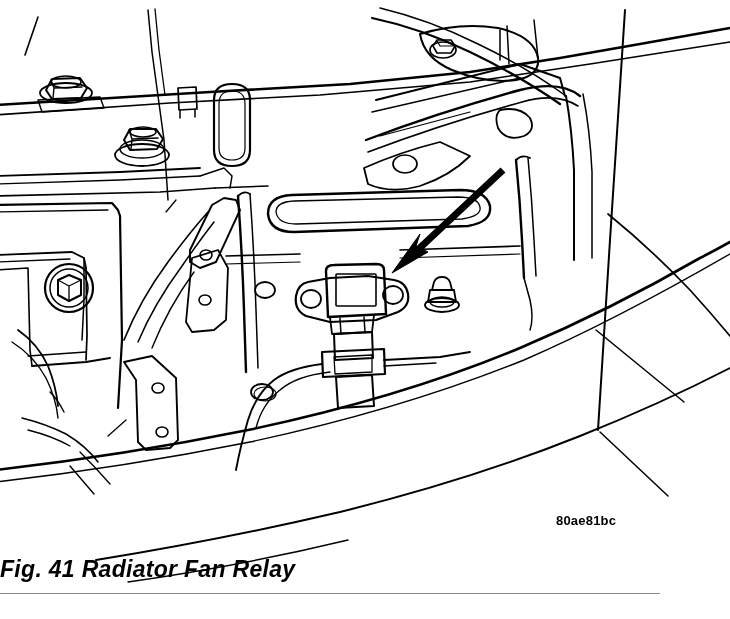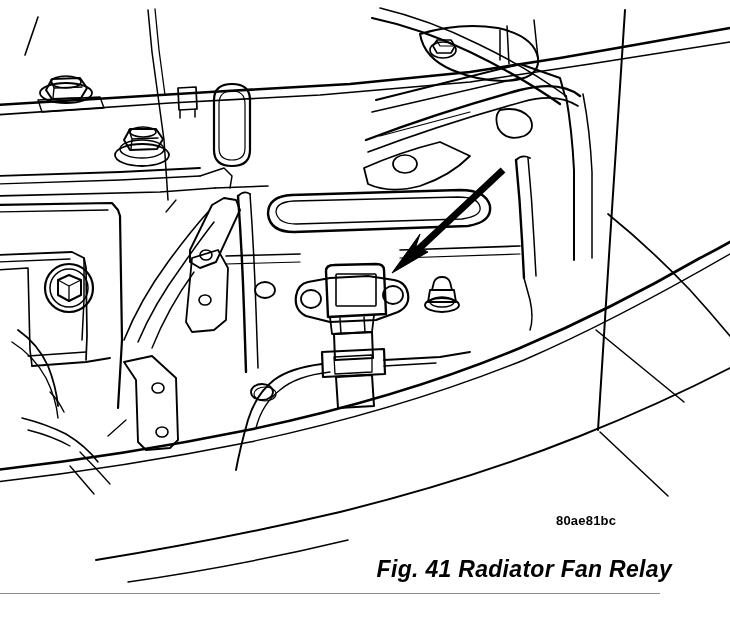--- a/index.html
+++ b/index.html
@@ -45,21 +45,21 @@
     top: 593px;
     width: 660px;
     height: 1px;
     background: #8c8c8c;
   }
   .figure-caption {
     position: absolute;
     left: 0px;
     top: 556px;
     width: 672px;
-    text-align: right;
+    text-align: left;
     font-family: "Liberation Sans", sans-serif;
     font-size: 23px;
     font-weight: bold;
     font-style: italic;
     color: #000000;
     letter-spacing: 0.3px;
     white-space: nowrap;
   }
 </style>
 </head>

